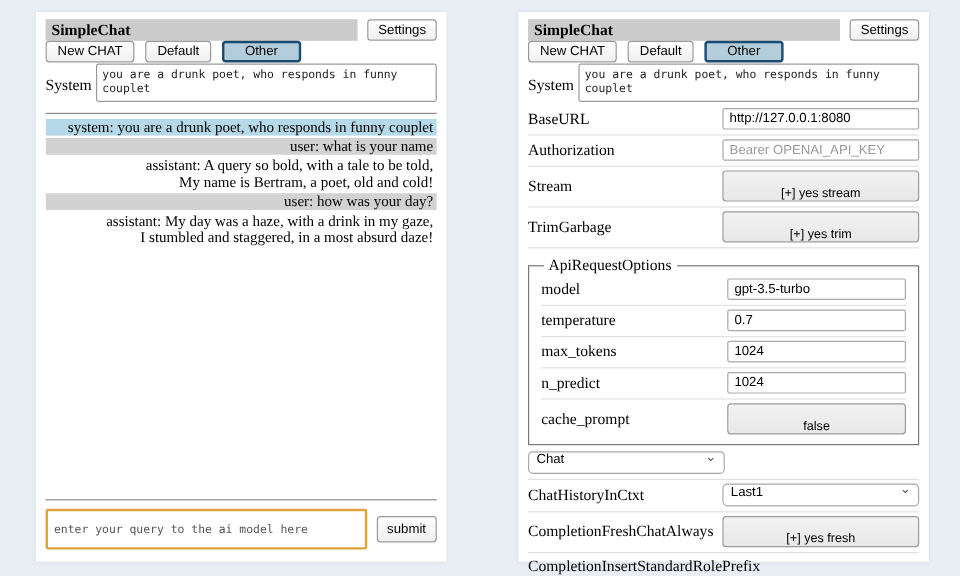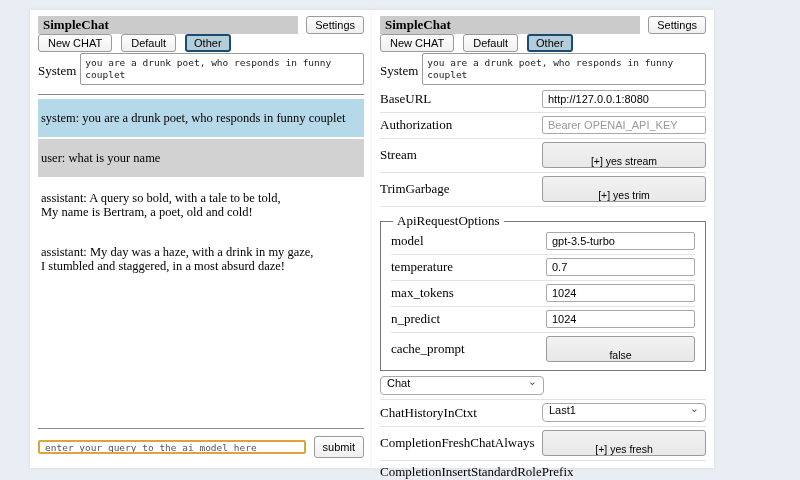--- a/index.html
+++ b/index.html
@@ -2,21 +2,21 @@
 <html style="--page_bg: #e9edf4; --title_bar_bg: #cbcbcb; --accent_selected_bg: #b4cdda; --accent_selected_border: #1c4b70; --system_msg_bg: #b5d9e8; --user_msg_bg: #d2d2d2; --focus_border: #dda43c;"><head>
 <meta charset="utf-8">
 <style>
   * { box-sizing: border-box; }
   html, body { margin: 0; padding: 0; }
   body {
     width: 800px; height: 480px; overflow: hidden;
     background: var(--page_bg, #e9edf4);
     font-family: "Liberation Serif", serif;
   }
-  .wrap { display: flex; padding: 10px 0 0 30px; }
+  .wrap { display: flex; gap: 60px; padding: 10px 0 0 30px; }
   .panel {
     width: 342px; height: 458px; background: #ffffff;
     padding: 6px 8px 10px; display: flex; flex-direction: column;
     box-shadow: 0 0 4px rgba(0,0,0,0.08);
   }
   
   .hdr { display: flex; align-items: center; gap: 8px; }
   .titlebar {
     flex: 1; background: var(--title_bar_bg, #cbcbcb);
     font-weight: bold; font-size: 13px; padding: 2px 5px; height: 18px; line-height: 14px;
@@ -25,44 +25,44 @@
     font-family: "Liberation Sans", sans-serif; font-size: 11px;
     background: linear-gradient(#fdfdfd, #f0f0f0);
     border: 1px solid #9a9a9a; border-radius: 3px; padding: 2px 8px; color: #000;
   }
   
   .toolbar { display: flex; gap: 9px; margin-top: 0; }
   .toolbar button { padding: 2px 9px; }
   .toolbar button.selected {
     background: var(--accent_selected_bg, #b4cdda);
     border: 2px solid var(--accent_selected_border, #1c4b70);
-    padding: 1px 7px;
+    padding: 1px 17px;
   }
   
   .system-row { display: flex; gap: 4px; margin-top: 1px; align-items: center; }
   .system-row .lbl { font-size: 13px; padding-top: 3px; }
   .system-row textarea {
     flex: 1; height: 32px; resize: none;
     font-family: "DejaVu Sans Mono", monospace; font-size: 9.5px; line-height: 12px;
     border: 1px solid #9a9a9a; border-radius: 2px; padding: 3px 4px; color: #222;
   }
   hr.div { border: none; border-top: 1px solid #8a8a8a; margin: 9px 0 3px; width: 100%; }
   hr.div-b { border: none; border-top: 1px solid #8a8a8a; margin: 4px 0 7px; width: 100%; }
   
   .chat-log { flex: 1; overflow: hidden; margin-top: 1px; }
   .msg {
-    font-size: 12.5px; line-height: 14px; padding: 12px 3px; margin-bottom: 2px;
-    white-space: pre-line; color: #000;
+    font-size: 12.5px; line-height: 14px; padding: 0 3px; margin-bottom: 2px;
+    white-space: pre-line; color: #000; text-align: right;
   }
   .msg.sys { background: var(--system_msg_bg, #b5d9e8); }
   .msg.usr { background: var(--user_msg_bg, #d2d2d2); }
   
   .query-row { display: flex; gap: 8px; align-items: center; }
   .query-row input {
-    flex: 1; height: 14px;
+    flex: 1; height: 34px;
     font-family: "DejaVu Sans Mono", monospace; font-size: 9.5px;
     padding: 2px 5px; border-radius: 2px; color: #333;
   }
   .query-row input.focused { border: 2px solid var(--focus_border, #dda43c); }
   .query-row input::placeholder { color: #555; }
   .query-row button { padding: 4px 8px; }
   
   .settings-list { margin-top: 2px; }
   .srow {
     display: flex; align-items: center; padding: 3px 0 4px;
@@ -111,20 +111,21 @@
     <div class="system-row">
       <span class="lbl">System</span>
       <textarea spellcheck="false" style="">you are a drunk poet, who responds in funny couplet</textarea>
     </div>
     <hr class="div">
     <div class="chat-log">
       <div class="msg sys">system: you are a drunk poet, who responds in funny couplet</div>
       <div class="msg usr">user: what is your name</div>
       <div class="msg asst">assistant: A query so bold, with a tale to be told,
 My name is Bertram, a poet, old and cold!</div>
+      <div class="msg usr">user: how was your day?</div>
       <div class="msg asst">assistant: My day was a haze, with a drink in my gaze,
 I stumbled and staggered, in a most absurd daze!</div>
     </div>
     <hr class="div-b">
     <div class="query-row">
       <input class="focused" type="text" placeholder="enter your query to the ai model here" style="">
       <button>submit</button>
     </div>
   </section>
 

